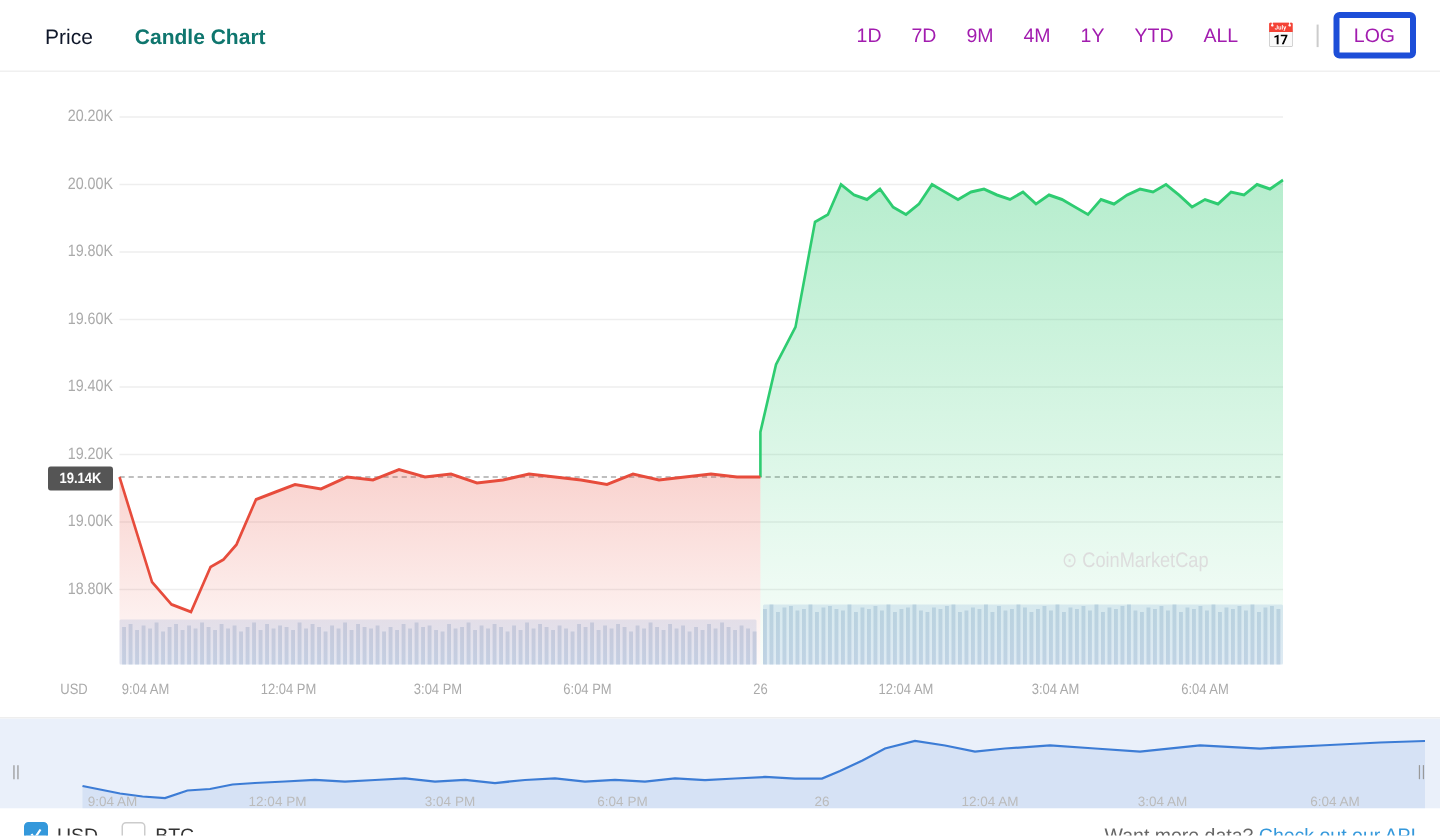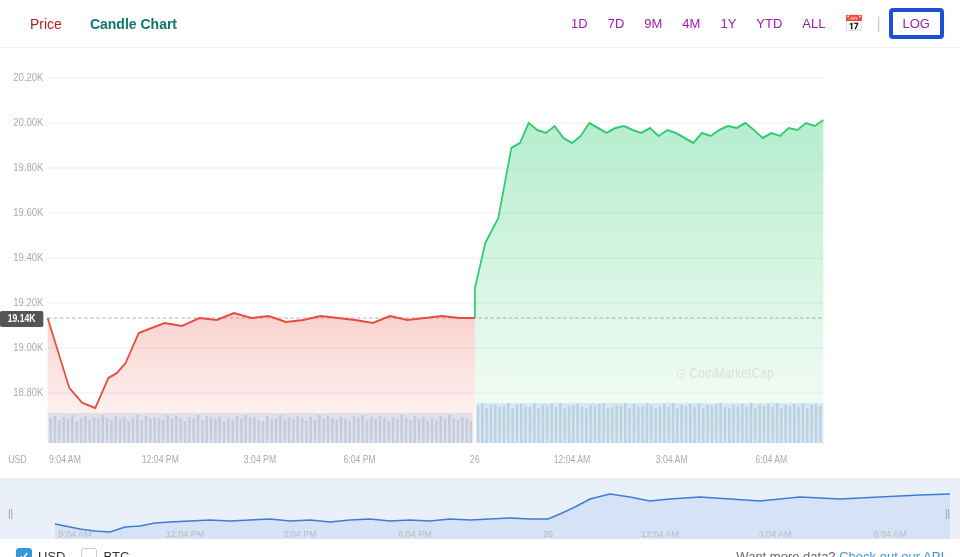--- a/index.html
+++ b/index.html
@@ -21,21 +21,21 @@
     }
 
     .tab-group {
       display: flex;
       gap: 0;
     }
 
     .tab {
       padding: 6px 14px;
       font-size: 14px;
-      color: #b91c1c;
+      color: #0f172a;
       cursor: pointer;
       border-radius: 4px;
       font-weight: 400;
     }
 
     .tab.active {
       color: #0f766e;
       font-weight: 600;
     }
 
@@ -66,20 +66,21 @@
       padding: 4px 8px;
       cursor: pointer;
       color: #666;
     }
 
     .chart-container {
       position: relative;
       width: 832px;
       height: 430px;
       overflow: hidden;
+      margin-left: 32px;
     }
 
     .chart-svg {
       width: 100%;
       height: 100%;
     }
 
     .footer {
       display: flex;
       align-items: center;

